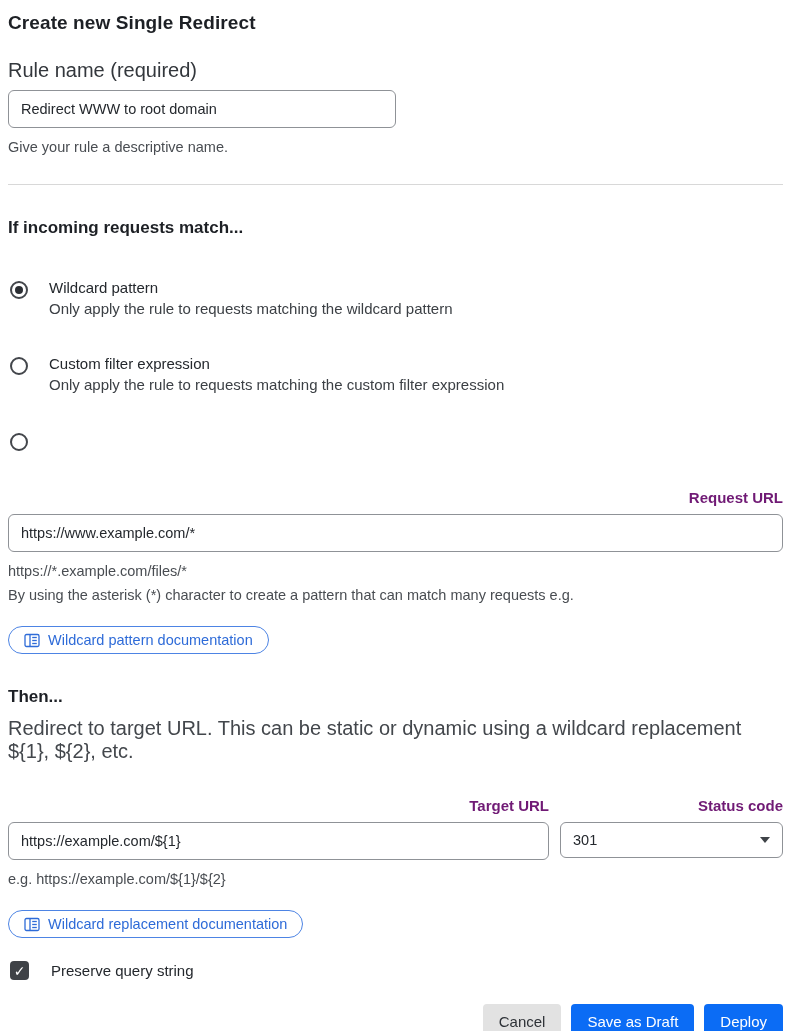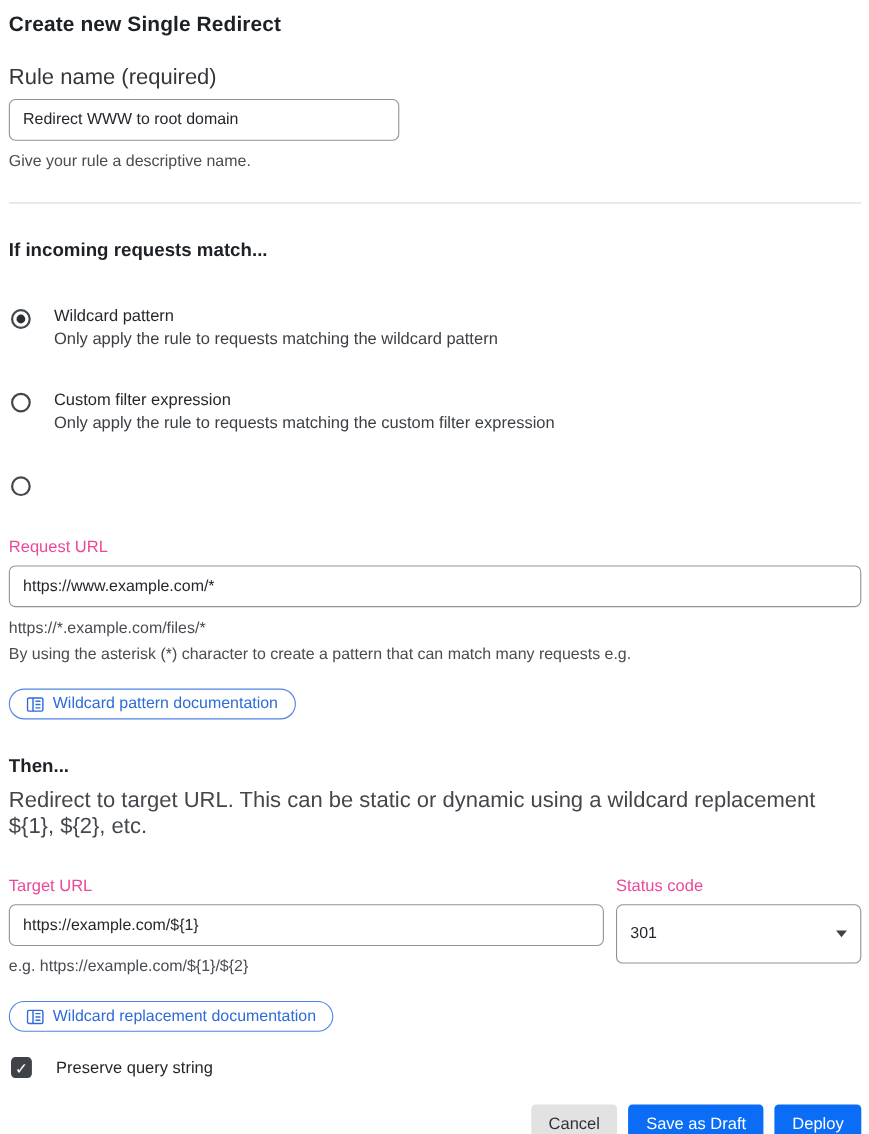--- a/index.html
+++ b/index.html
@@ -31,21 +31,21 @@
     height: 38px;
     border: 1px solid #8f9297;
     border-radius: 6px;
     padding: 0 12px;
     font-size: 14.5px;
     font-family: "Liberation Sans", "DejaVu Sans", sans-serif;
     color: #24282d;
     background: #fff;
     outline: none;
   }
-  .rule-name-input { width: 355px; }
+  .rule-name-input { width: 388px; }
   .full-input { width: 100%; }
   .help-text {
     font-size: 14.5px;
     color: #494d52;
     margin-top: 7px;
     line-height: 24px;
   }
   .divider {
     border: none;
     border-top: 1px solid #d8d8d8;
@@ -89,22 +89,23 @@
     font-weight: 400;
     color: #24282d;
   }
   .radio-desc {
     font-size: 15px;
     color: #3c4045;
     margin-top: 4px;
   }
   .strong-label {
     font-size: 15px;
-    font-weight: 400;
-    color: #ec4899;
+    font-weight: 700;
+    color: #701a75;
+    text-align: right;
   }
   .request-url-label { margin-top: 38px; }
   .doc-button {
     display: inline-flex;
     align-items: center;
     gap: 8px;
     margin-top: 19px;
     height: 28px;
     padding: 0 15px;
     background: #ffffff;
@@ -127,21 +128,21 @@
     gap: 11px;
     margin-top: 34px;
   }
   .target-col { flex: 1 1 auto; }
   .status-col { flex: 0 0 223px; }
   .select-box {
     display: flex;
     align-items: center;
     justify-content: space-between;
     margin-top: 8px;
-    height: 54px;
+    height: 36px;
     border: 1px solid #8f9297;
     border-radius: 6px;
     padding: 0 12px;
     font-size: 14.5px;
     color: #24282d;
     background: #fff;
     cursor: pointer;
   }
   .select-caret {
     width: 0; height: 0;

